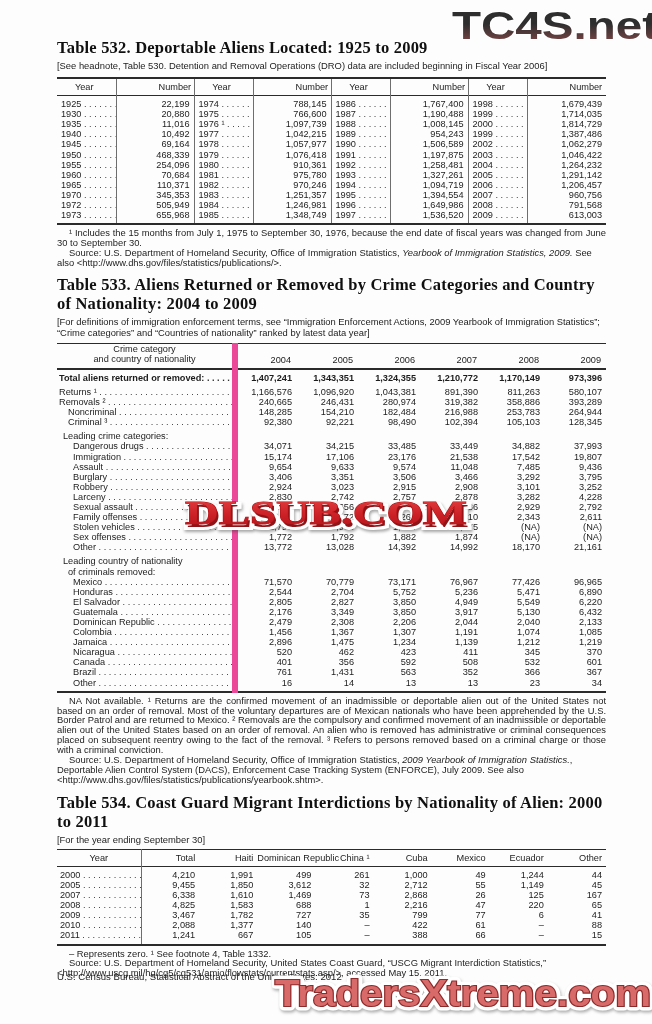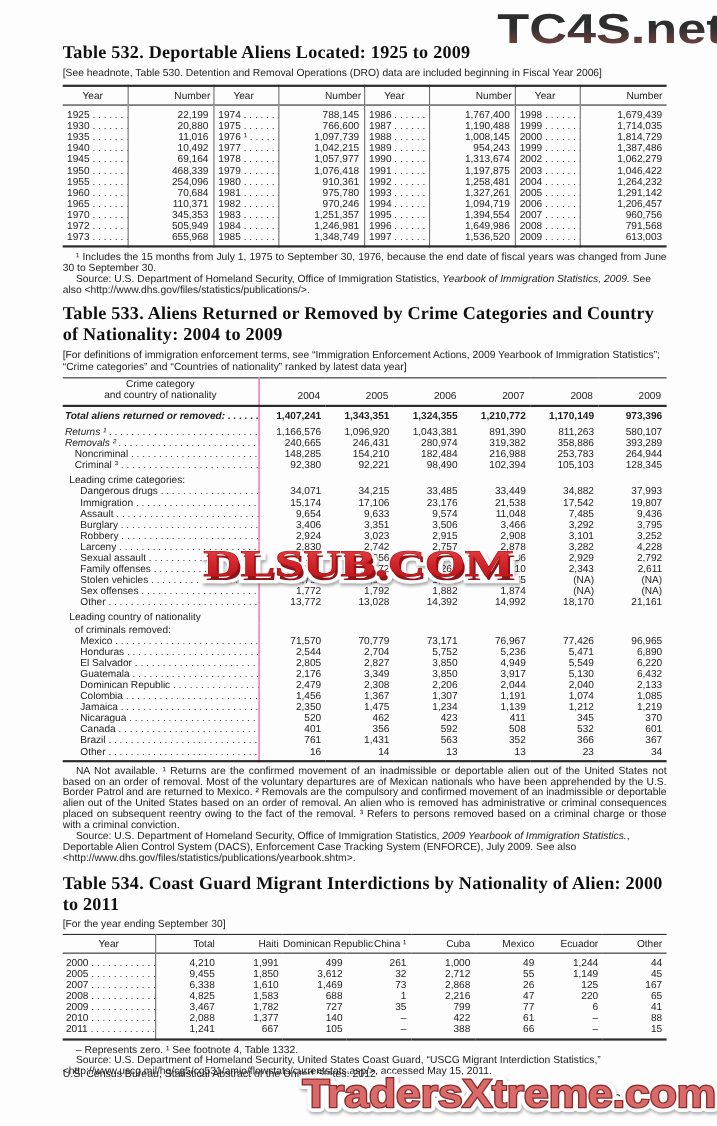--- a/index.html
+++ b/index.html
@@ -31,29 +31,29 @@
   .t532 th.h-year{text-align:center;}
   .t532 th.h-num{text-align:center;padding-left:42px;}
   .t532 tr > *:not(:last-child){border-right:1px solid #6e6e6e;}
   .t532 tbody tr:first-child td{padding-top:3px;}
   .t532 tbody tr:last-child td{padding-bottom:3px;}
   .t532 .yr{padding-left:4px;}
 
   
   .t533{margin-top:5px;border-top:1.5px solid #2b2b2b;border-bottom:2px solid #2b2b2b;}
   .t533 thead tr{border-bottom:2px solid #2b2b2b;}
-  .t533 .stub,.t533 .stub-h{border-right:1px solid #ec4899;}
+  .t533 .stub,.t533 .stub-h{border-right:6px solid #ec4899;}
   .t533 thead th{padding-bottom:3px;}
   .t533 .stub-h{text-align:center;font-size:9.2px;line-height:10.5px;vertical-align:bottom;}
   .t533 thead .num{padding-right:5px;}
   .t533 tbody tr.gap td{padding-top:4px;}
   .t533 tbody tr.bold td{font-weight:bold;}
   .t533 tbody tr:first-child td{padding-top:3px;}
   .t533 tbody tr:last-child td{padding-bottom:3px;}
-  .t533 td.ind0{padding-left:2px;font-style:italic;}
+  .t533 td.ind0{padding-left:2px;}
   .t533 td.ind1{padding-left:6px;}
   .t533 td.ind2{padding-left:11px;}
   .t533 td.ind3{padding-left:16px;}
 
   
   .t534{margin-top:4px;border-top:1.5px solid #2b2b2b;border-bottom:2.5px solid #2b2b2b;}
   .t534 thead tr{border-bottom:1.5px solid #2b2b2b;}
   .t534 .stub,.t534 .stub-h{border-right:1px solid #6e6e6e;}
   .t534 thead th{padding-bottom:3px;padding-top:3px;}
   .t534 .stub-h{text-align:center;vertical-align:middle;}
@@ -147,21 +147,21 @@
             <td class="num">954,243</td>
             <td class="yr"><span class="lbl">1999</span><span class="ld"></span></td>
             <td class="num">1,387,486</td>
           </tr>
           <tr>
             <td class="yr"><span class="lbl">1945</span><span class="ld"></span></td>
             <td class="num">69,164</td>
             <td class="yr"><span class="lbl">1978</span><span class="ld"></span></td>
             <td class="num">1,057,977</td>
             <td class="yr"><span class="lbl">1990</span><span class="ld"></span></td>
-            <td class="num">1,313,674</td>
+            <td class="num">1,506,589</td>
             <td class="yr"><span class="lbl">2002</span><span class="ld"></span></td>
             <td class="num">1,062,279</td>
           </tr>
           <tr>
             <td class="yr"><span class="lbl">1950</span><span class="ld"></span></td>
             <td class="num">468,339</td>
             <td class="yr"><span class="lbl">1979</span><span class="ld"></span></td>
             <td class="num">1,076,418</td>
             <td class="yr"><span class="lbl">1991</span><span class="ld"></span></td>
             <td class="num">1,197,875</td>
@@ -482,21 +482,21 @@
             <td class="stub ind3"><span class="lbl">Colombia</span><span class="ld"></span></td>
             <td class="num">1,456</td>
             <td class="num">1,367</td>
             <td class="num">1,307</td>
             <td class="num">1,191</td>
             <td class="num">1,074</td>
             <td class="num">1,085</td>
           </tr>
           <tr>
             <td class="stub ind3"><span class="lbl">Jamaica</span><span class="ld"></span></td>
-            <td class="num">2,350</td>
+            <td class="num">2,896</td>
             <td class="num">1,475</td>
             <td class="num">1,234</td>
             <td class="num">1,139</td>
             <td class="num">1,212</td>
             <td class="num">1,219</td>
           </tr>
           <tr>
             <td class="stub ind3"><span class="lbl">Nicaragua</span><span class="ld"></span></td>
             <td class="num">520</td>
             <td class="num">462</td>

